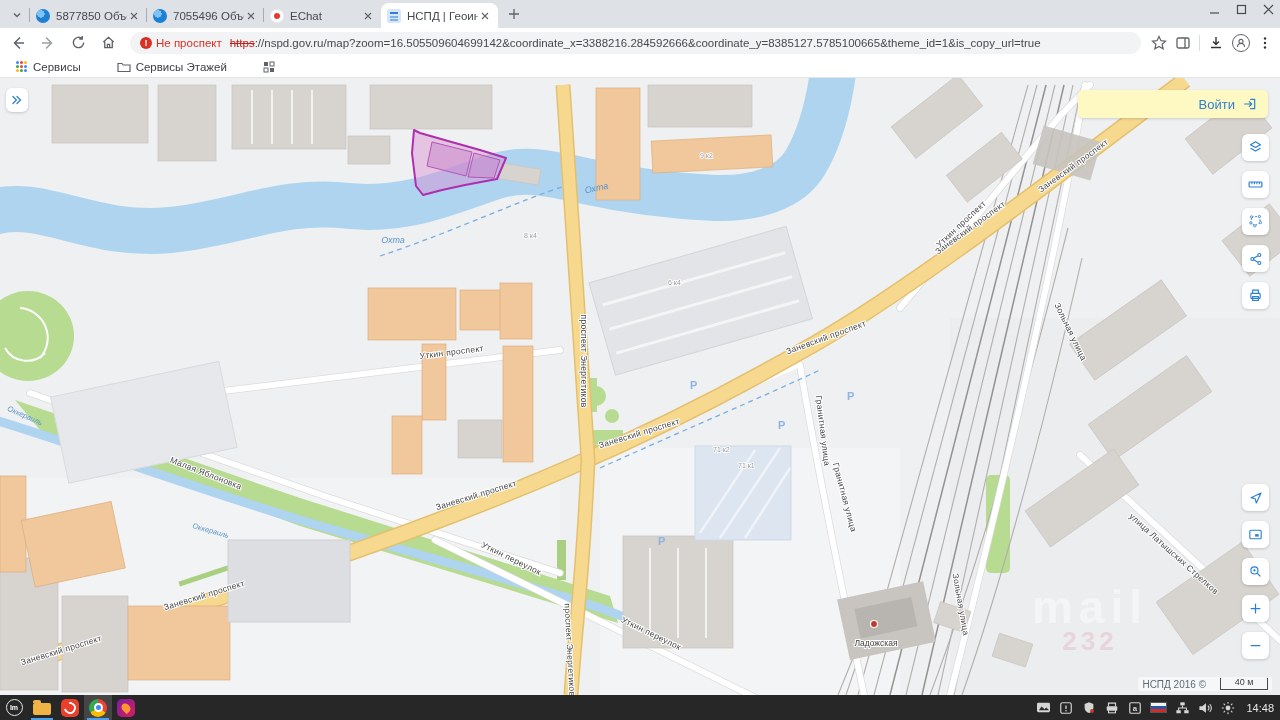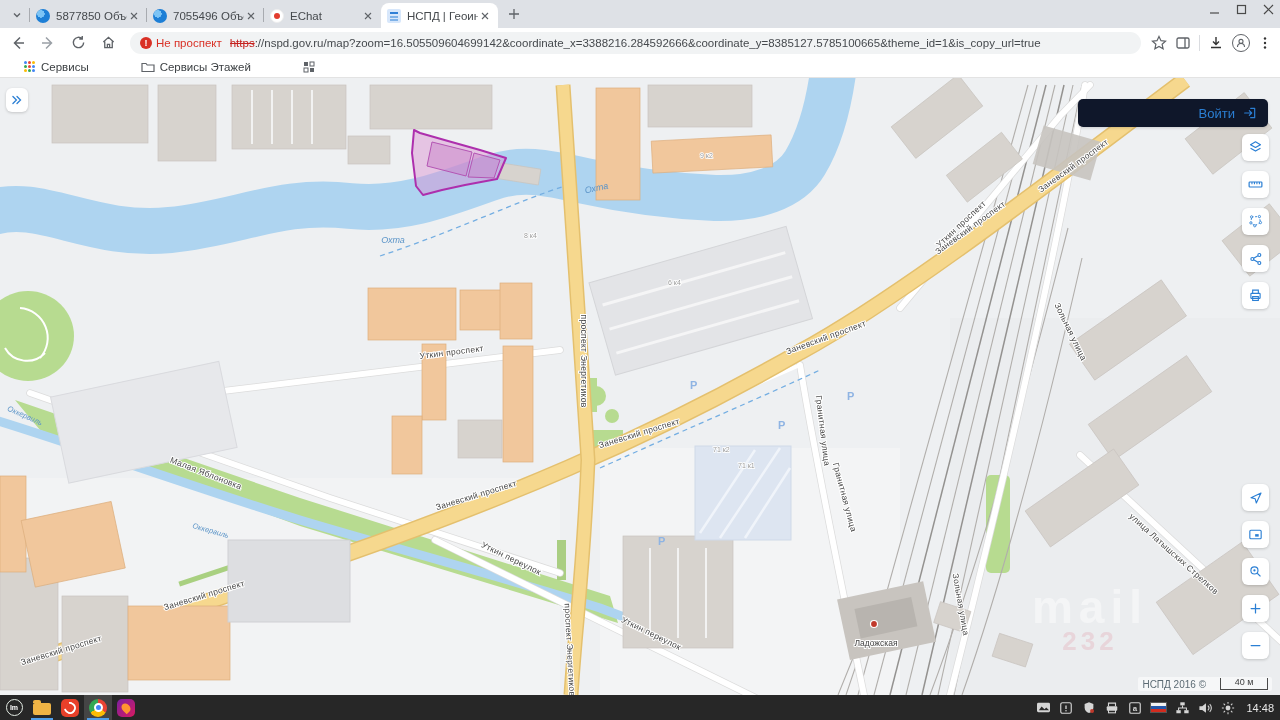--- a/index.html
+++ b/index.html
@@ -26,35 +26,35 @@
   .navic{width:24px;height:24px;display:flex;align-items:center;justify-content:center;margin-left:6px}
   .urlpill{flex:1;height:22px;margin:0 10px;background:#f1f3f4;border-radius:12px;display:flex;align-items:center;padding:0 10px;overflow:hidden}
   .sec{display:flex;align-items:center;gap:4px;color:#d93025;font-size:11.5px;white-space:nowrap;margin-right:8px}
   .secdot{width:12px;height:12px;border-radius:50%;background:#d93025;color:#fff;display:flex;align-items:center;justify-content:center;font-size:9px;font-weight:bold}
   .url{font-size:11.5px;color:#45494d;white-space:nowrap;overflow:hidden}
   .url .scheme{color:#c5221f;text-decoration:line-through}
   .rigrp{display:flex;align-items:center;gap:8px;margin-right:8px}
   .vsep{width:1px;height:16px;background:#dadce0}
   .avatar{width:18px;height:18px;border-radius:50%;border:1.5px solid #5f6368;box-sizing:border-box;display:flex;align-items:center;justify-content:center}
   .bookbar{position:absolute;left:0;top:57px;width:1280px;height:21px;background:#fff;border-bottom:1px solid #e3e3e3;display:flex;align-items:center;gap:4px;box-sizing:border-box}
-  .bm{display:flex;align-items:center;gap:5px;font-size:11.5px;color:#3c4043;padding:0 24px;height:18px}
+  .bm{display:flex;align-items:center;gap:5px;font-size:11.5px;color:#3c4043;padding:0 16px;height:18px}
   .appsgrid{width:12px;height:12px;display:grid;grid-template-columns:repeat(3,3px);grid-template-rows:repeat(3,3px);gap:1px}
   .appsgrid i{border-radius:50%}
   
   .maparea{position:absolute;left:0;top:78px;width:1280px;height:617px;overflow:hidden;background:#eef0f2}
   .lbl{font:8.5px "Liberation Sans",sans-serif;fill:#474747;paint-order:stroke;stroke:#ffffff;stroke-width:2px;letter-spacing:.3px}
   .wlbl{font:italic 7.5px "Liberation Sans",sans-serif;fill:#5b94c8}
   .wlbl-lg{font-size:9px}
   .hnum{font:7px "Liberation Sans",sans-serif;fill:#9b9b9b;paint-order:stroke;stroke:#fff;stroke-width:1.5px}
   .park{font:bold 11px "Liberation Sans",sans-serif;fill:#8fb4e3}
   .stlbl{font:8.5px "Liberation Sans",sans-serif;fill:#3f3f3f;paint-order:stroke;stroke:#fff;stroke-width:2px}
   .wm{font:bold 46px "Liberation Sans",sans-serif;fill:#ffffff;opacity:.45;letter-spacing:6px}
   .wm2{font:bold 26px "Liberation Sans",sans-serif;fill:#e3a9b6;opacity:.35;letter-spacing:4px}
   .mapbtn{position:absolute;width:27px;height:27px;background:#fff;border-radius:6px;box-shadow:0 1px 3px rgba(0,0,0,.18);display:flex;align-items:center;justify-content:center}
-  .loginbar{position:absolute;left:1078px;top:21px;width:190px;height:28px;background:#0f172a;border-radius:5px;box-shadow:0 1px 3px rgba(0,0,0,.15);display:flex;align-items:center;justify-content:flex-end;gap:7px;padding-right:10px;box-sizing:border-box}
+  .loginbar{position:absolute;left:1078px;top:12px;width:190px;height:28px;background:#fef9c3;border-radius:5px;box-shadow:0 1px 3px rgba(0,0,0,.15);display:flex;align-items:center;justify-content:flex-end;gap:7px;padding-right:10px;box-sizing:border-box}
   .loginbar span{color:#2b7fd4;font-size:13px}
   .attr{position:absolute;right:8px;bottom:4px;display:flex;align-items:flex-end;gap:14px;background:rgba(255,255,255,.55);padding:1px 4px;border-radius:2px}
   .attr .txt{font-size:10px;color:#5c6b74}
   .scalebar{width:46px;height:11px;border-left:1px solid #4a4a4a;border-right:1px solid #4a4a4a;border-bottom:1px solid #4a4a4a;font-size:9px;color:#3d3d3d;text-align:center;line-height:9px}
   
   .taskbar{position:absolute;left:0;top:695px;width:1280px;height:25px;background:#272727;display:flex;align-items:center}
   .tb-slot{width:28px;height:25px;display:flex;align-items:center;justify-content:center;position:relative}
   .tb-slot.open::after{content:"";position:absolute;left:3px;right:3px;bottom:0;height:2px;background:#4f9ee8}
   .tb-slot.activeapp{background:#454545}
   .mintcirc{width:17px;height:17px;border-radius:50%;border:1.5px solid #e4ece4;box-sizing:border-box;color:#fff;font-size:7px;font-weight:bold;display:flex;align-items:center;justify-content:center}

